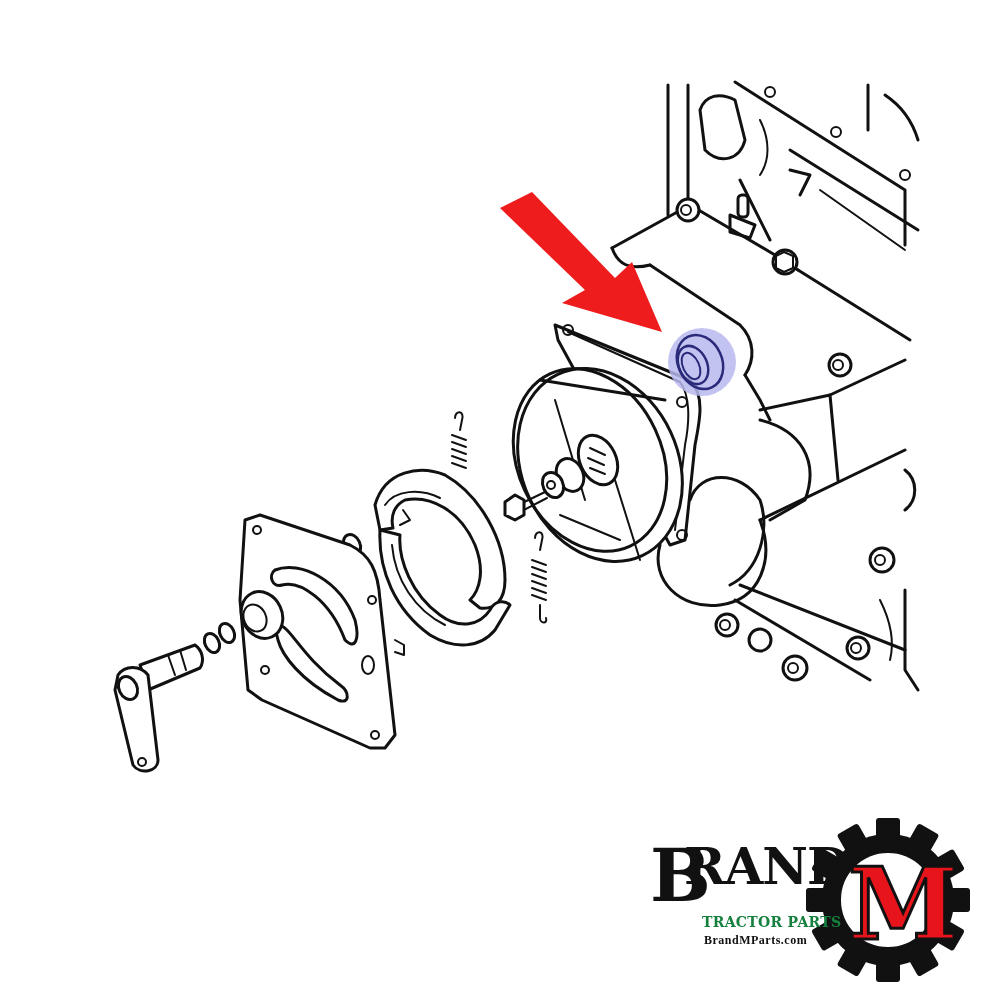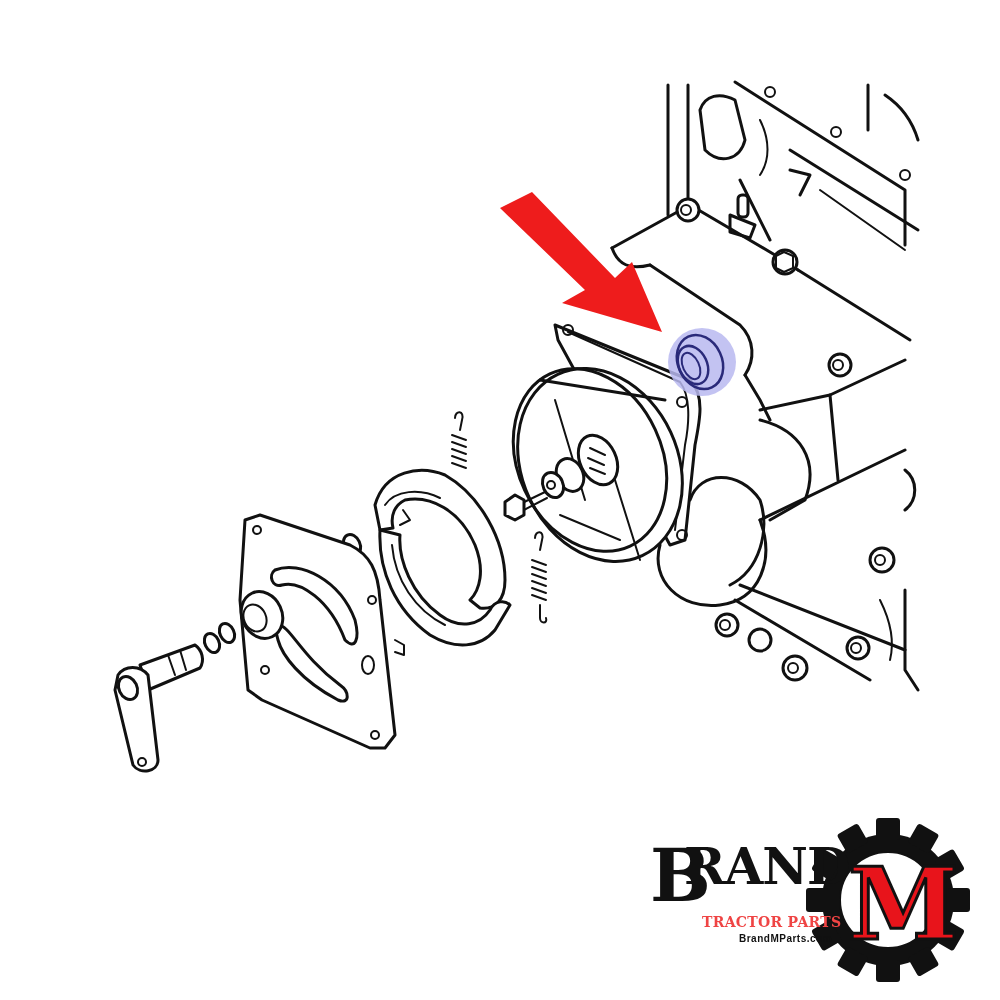--- a/index.html
+++ b/index.html
@@ -5,22 +5,22 @@
   html, body { margin: 0; padding: 0; background: #ffffff; }
   body { width: 1000px; height: 1000px; position: relative; overflow: hidden; font-family: "Liberation Sans", sans-serif; }
   #diagram { position: absolute; left: 0; top: 0; width: 1000px; height: 1000px; }
   .ln { fill: none; stroke: #111; stroke-width: 3; stroke-linecap: round; stroke-linejoin: round; }
   .ln2 { fill: none; stroke: #111; stroke-width: 2; stroke-linecap: round; stroke-linejoin: round; }
   .fillw { fill: #fff; stroke: #111; stroke-width: 3; stroke-linejoin: round; }
   #logo { position: absolute; left: 650px; top: 820px; width: 320px; height: 165px; }
   .logo-word { position: absolute; left: 4px; top: 44px; font-family: "DejaVu Serif", serif; font-weight: 900; color: #111; letter-spacing: -1px; line-height: 1; }
   .logo-b { font-size: 72px; position: absolute; left: 0; top: 20px; }
   .logo-rand { font-size: 50px; position: absolute; left: 34px; top: 22px; }
-  .logo-tag { position: absolute; left: 52px; top: 94px; font-family: "DejaVu Serif", serif; font-weight: 900; font-size: 14px; color: #ef4444; white-space: nowrap; letter-spacing: 0.3px; }
-  .logo-url { position: absolute; left: 54px; top: 113px; font-family: Liberation Sans, sans-serif; font-weight: 700; font-size: 10px; color: #111; white-space: nowrap; letter-spacing: 0.5px; margin-left: 35px; }
+  .logo-tag { position: absolute; left: 52px; top: 94px; font-family: "DejaVu Serif", serif; font-weight: 900; font-size: 14px; color: #15803d; white-space: nowrap; letter-spacing: 0.3px; }
+  .logo-url { position: absolute; left: 54px; top: 113px; font-family: Liberation Serif, serif; font-weight: 700; font-size: 12px; color: #111; white-space: nowrap; letter-spacing: 0.5px; }
   .logo-m { position: absolute; left: 198px; top: 34px; font-family: "DejaVu Serif", serif; font-weight: 900; font-size: 100px; color: #e8141b; line-height: 1; -webkit-text-stroke: 3px #111; }
 </style>
 </head>
 <body>
 
 <svg id="diagram" viewBox="0 0 1000 1000">
 
   <g>
     <path class="ln" d="M668,85 L668,215"></path>
     <path class="ln" d="M688,85 L688,200"></path>

